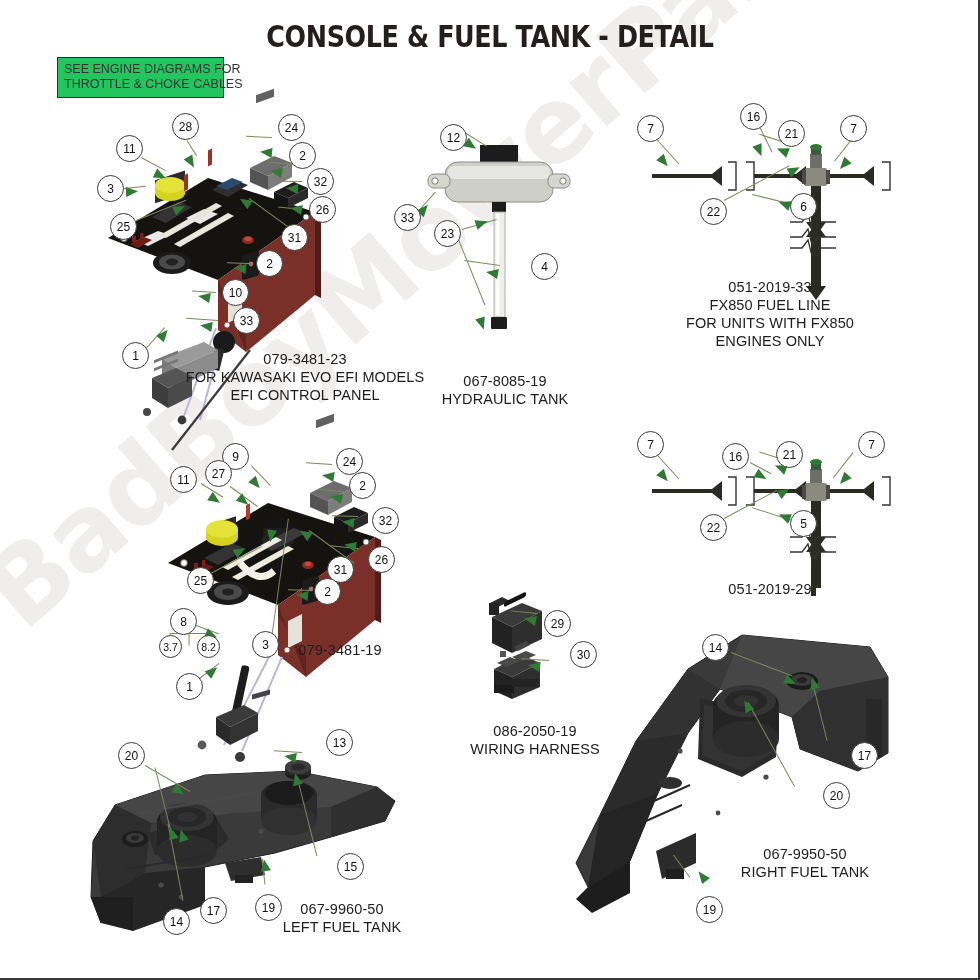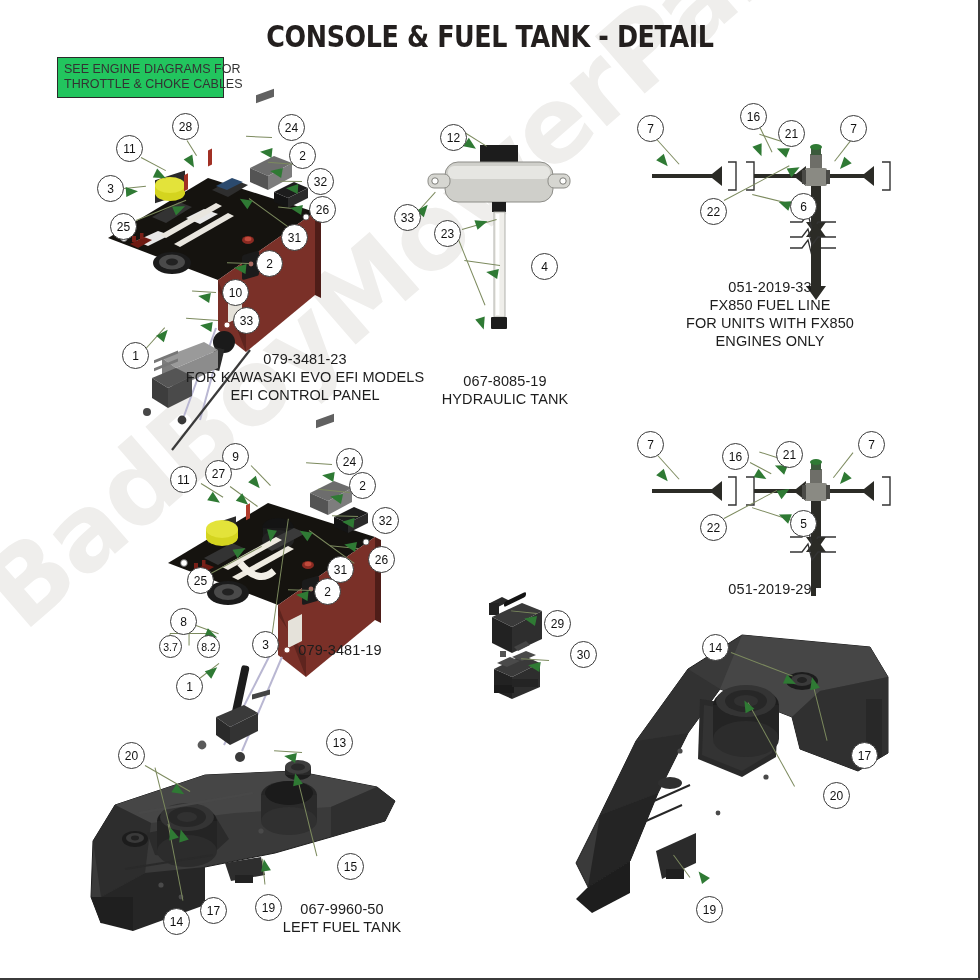--- a/index.html
+++ b/index.html
@@ -491,20 +491,24 @@
 
   <div class="ln" style="left:537px;top:613px;width:26px;transform:rotate(186deg);"></div>
   <div class="ar" style="left:536px;top:616px;transform:rotate(192deg);"></div>
 
   <div class="ln" style="left:549px;top:660px;width:28px;transform:rotate(184deg);"></div>
   <div class="ar" style="left:540px;top:662px;transform:rotate(188deg);"></div>
 
   <div class="bub" style="left:544px;top:610px;">29</div>
   <div class="bub" style="left:570px;top:641px;">30</div>
 
+  <div class="cap" style="left:410px;top:722px;width:250px;">
+    <span class="l">086-2050-19</span>
+    <span class="l">WIRING HARNESS</span>
+  </div>
 
   <svg style="position:absolute;left:570px;top:625px;z-index:3;" width="330" height="290" viewBox="0 0 330 290">
     <polygon points="172,10 300,22 318,52 318,128 288,146 230,124 222,92 150,64 118,108 88,168 60,236 18,262 6,238 30,190 66,116 118,44" fill="#3a3a3a" stroke="#1f1f1f" stroke-width="1"></polygon>
     <polygon points="172,10 300,22 318,52 250,66 222,92 150,64" fill="#464646"></polygon>
     <polygon points="222,92 250,66 318,52 318,128 288,146 230,124" fill="#303030"></polygon>
     <polygon points="118,44 150,64 118,108 66,116" fill="#323232"></polygon>
     <polygon points="66,116 118,108 88,168 30,190" fill="#2b2b2b"></polygon>
     <polygon points="30,190 88,168 60,236 18,262" fill="#242424"></polygon>
     <polygon points="18,262 60,236 60,268 22,288 6,274" fill="#1d1d1d"></polygon>
 
@@ -543,20 +547,24 @@
   <div class="ar" style="left:750px;top:706px;transform:rotate(242deg);"></div>
 
   <div class="ln" style="left:690px;top:877px;width:28px;transform:rotate(-126deg);"></div>
   <div class="ar" style="left:706px;top:876px;transform:rotate(-128deg);"></div>
 
   <div class="bub" style="left:702px;top:634px;">14</div>
   <div class="bub" style="left:851px;top:742px;">17</div>
   <div class="bub" style="left:823px;top:782px;">20</div>
   <div class="bub" style="left:696px;top:896px;">19</div>
 
+  <div class="cap" style="left:700px;top:845px;width:210px;">
+    <span class="l">067-9950-50</span>
+    <span class="l">RIGHT FUEL TANK</span>
+  </div>
 
   <svg style="position:absolute;left:85px;top:745px;z-index:3;" width="320" height="200" viewBox="0 0 320 200">
     <polygon points="30,60 120,30 210,26 292,42 310,56 300,76 246,92 190,108 120,122 48,152 16,178 6,152 8,96" fill="#3a3a3a" stroke="#1f1f1f" stroke-width="1"></polygon>
     <polygon points="30,60 120,30 210,26 292,42 246,62 150,68 66,78" fill="#464646"></polygon>
     <polygon points="292,42 310,56 300,76 246,92 246,62" fill="#2f2f2f"></polygon>
     <polygon points="8,96 30,60 66,78 60,128 16,152" fill="#2d2d2d"></polygon>
     <polygon points="16,152 60,128 120,122 120,160 48,186" fill="#262626"></polygon>
     <polygon points="6,152 16,178 48,186 48,152 16,152" fill="#1f1f1f"></polygon>
 
     <polygon points="62,88 132,74 144,94 120,116 70,110" fill="#2b2b2b"></polygon>

